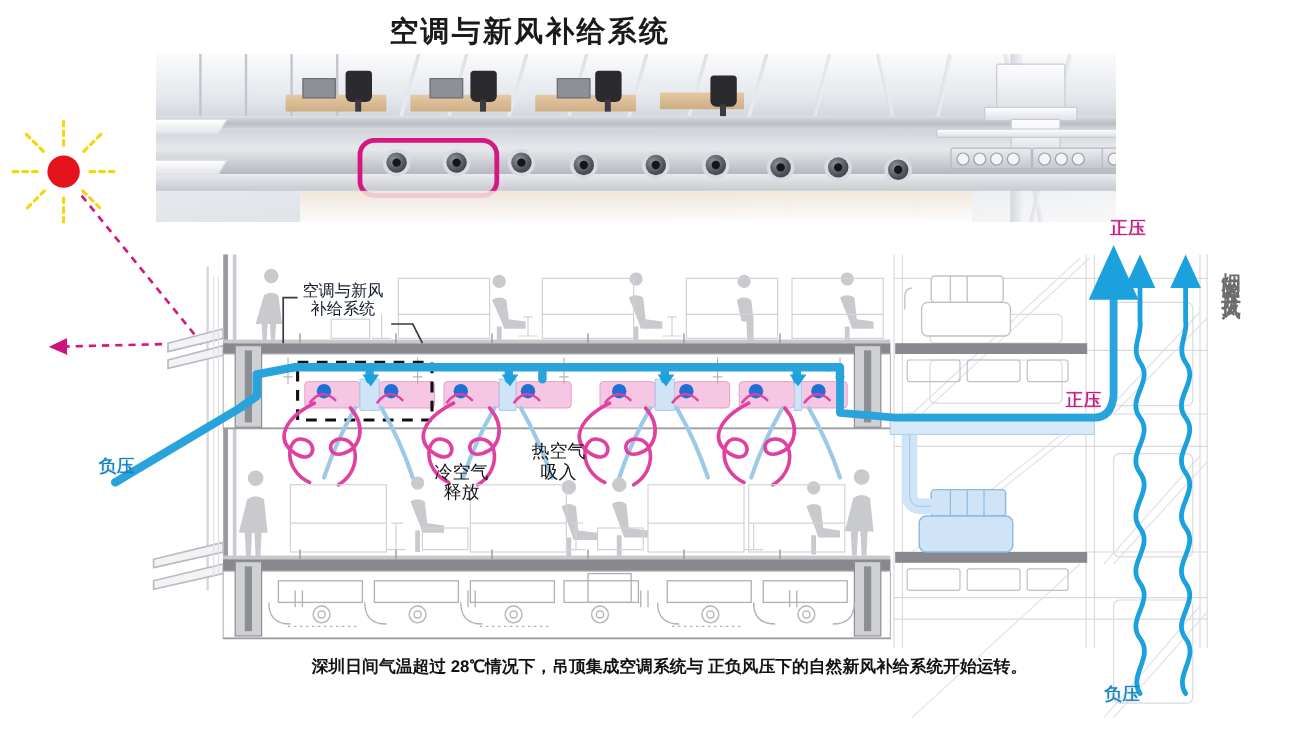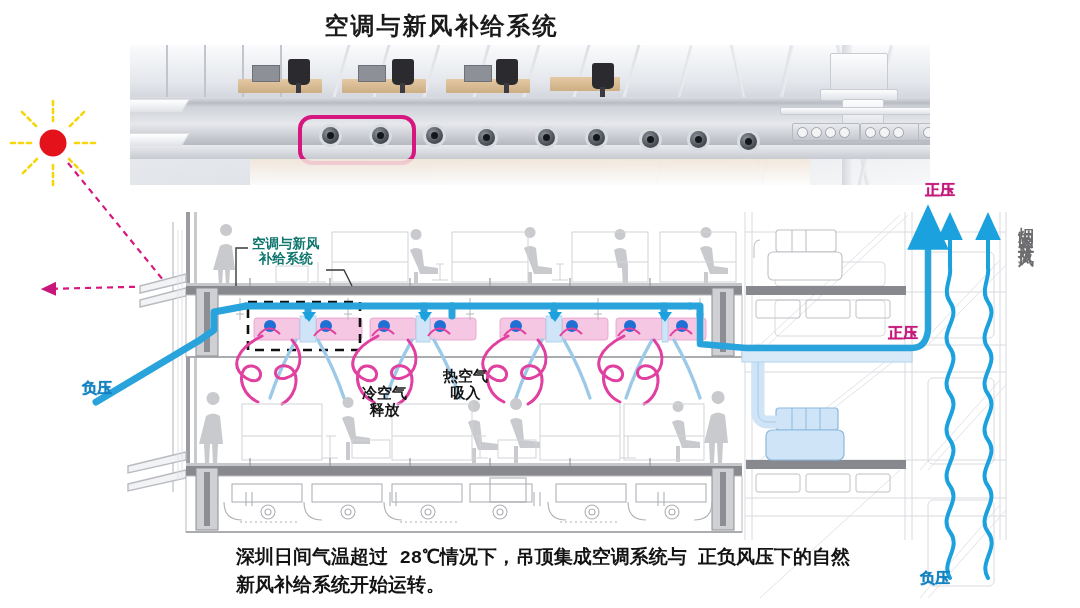--- a/index.html
+++ b/index.html
@@ -51,41 +51,41 @@
     border:1px solid #b7bac1;border-radius:2px;display:flex;align-items:center;gap:3px;padding:0 4px;}
   .photo .btray i{width:9px;height:9px;border-radius:50%;background:#f3f4f6;border:1px solid #9ea1a8;display:block;}
   .photo .shade{position:absolute;background:linear-gradient(180deg,#ffffff,#e3e5ea);
     border:1px solid #dfe1e5;}
   .photo .floorglow{position:absolute;background:linear-gradient(180deg,#f3e6d8,#ffffff);opacity:.85;}
 
   
   .sun-wrap{position:absolute;left:5px;top:95px;width:96px;height:96px;}
 
   
-  .lbl{position:absolute;font-weight:bold;white-space:pre-line;line-height:1.12;
+  .lbl{position:absolute;font-weight:normal;white-space:pre-line;line-height:1.12;
     font-family:"DejaVu Serif","Liberation Serif",serif;}
-  .lbl-sys{left:252px;top:236px;font-size:13.5px;color:#0f766e;text-align:center;}
+  .lbl-sys{left:252px;top:236px;font-size:13.5px;color:#0f172a;text-align:center;}
   .lbl-cold{left:362px;top:385px;font-size:15px;color:#141414;text-align:center;}
   .lbl-hot{left:443px;top:368px;font-size:15px;color:#141414;text-align:center;}
   .lbl-negL{left:82px;top:380px;font-size:15px;color:#1083c4;
     text-shadow:0 0 1px #0d6fa8;}
   .lbl-negB{left:920px;top:570px;font-size:15px;color:#1083c4;
     text-shadow:0 0 1px #0d6fa8;}
   .lbl-posT{left:925px;top:182px;font-size:15px;color:#c9167c;
     text-shadow:0 0 1px #a81168;}
   .lbl-posM{left:888px;top:325px;font-size:15px;color:#c9167c;
     text-shadow:0 0 1px #a81168;}
   .lbl-chimney{left:1011px;top:214px;width:24px;font-size:16px;color:#6d6d70;
     writing-mode:vertical-rl;text-orientation:upright;letter-spacing:5px;
     font-weight:bold;}
 
   
   .caption{position:absolute;left:236px;top:545px;width:620px;
-    font-size:19px;font-weight:bold;line-height:1.45;color:#131313;
-    font-family:Liberation Mono, monospace;}
+    font-size:14px;font-weight:bold;line-height:1.45;color:#131313;
+    font-family:Liberation Sans, sans-serif;text-align:right;}
 
   svg{display:block;}
 </style>
 </head>
 <body>
 
 <div class="stage">
 
   <div class="title">空调与新风补给系统</div>
 

